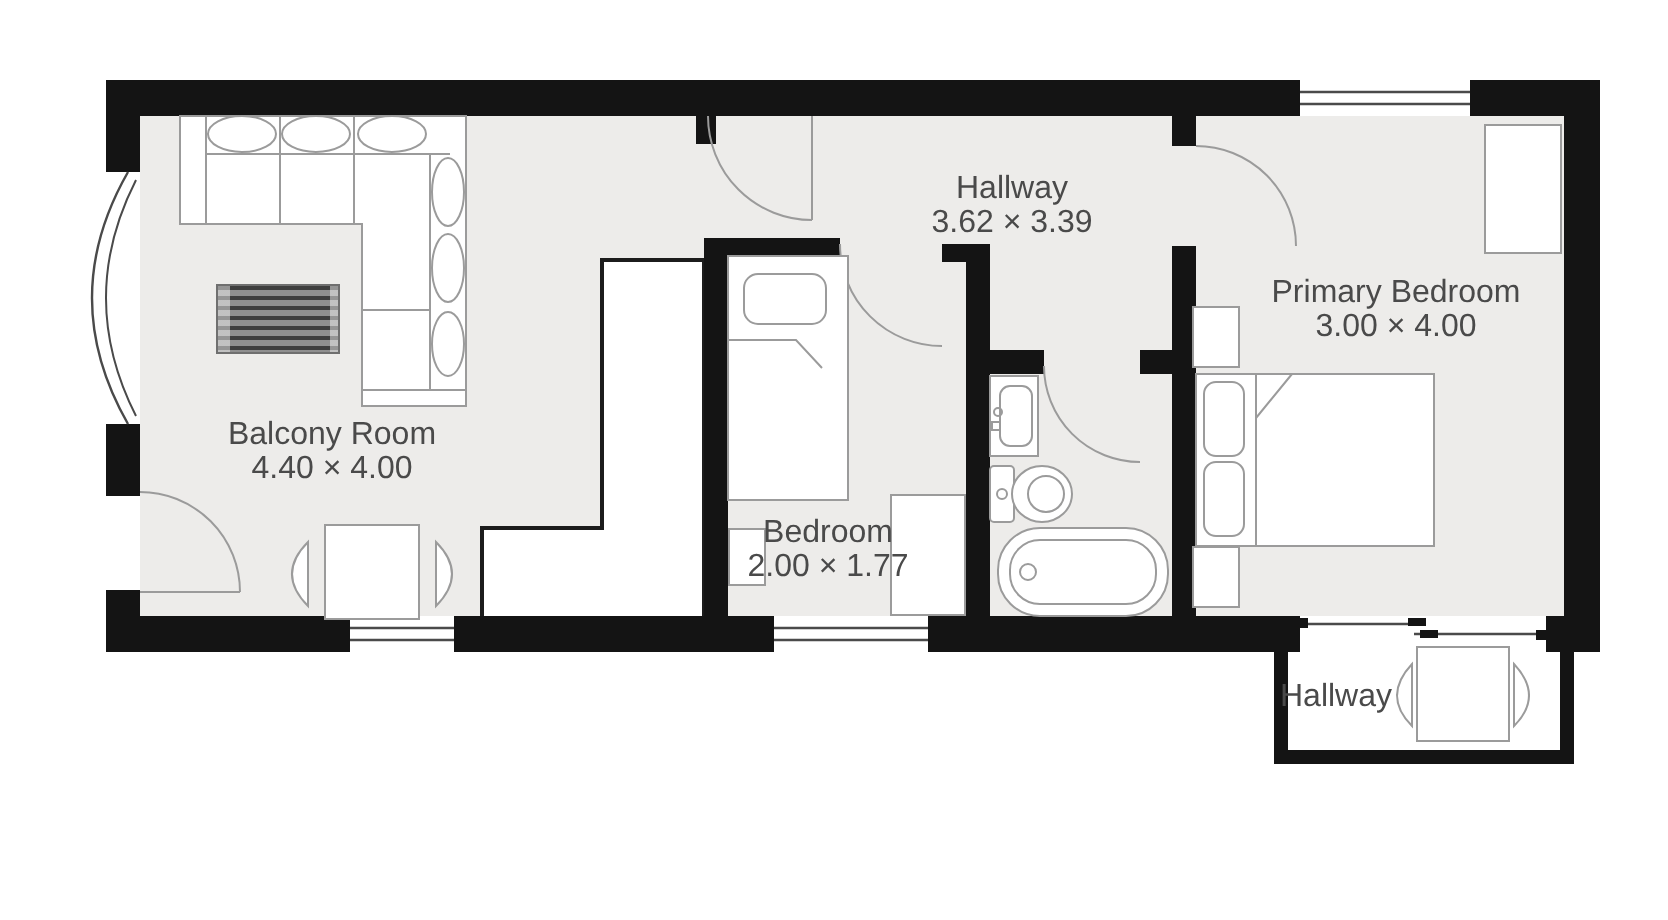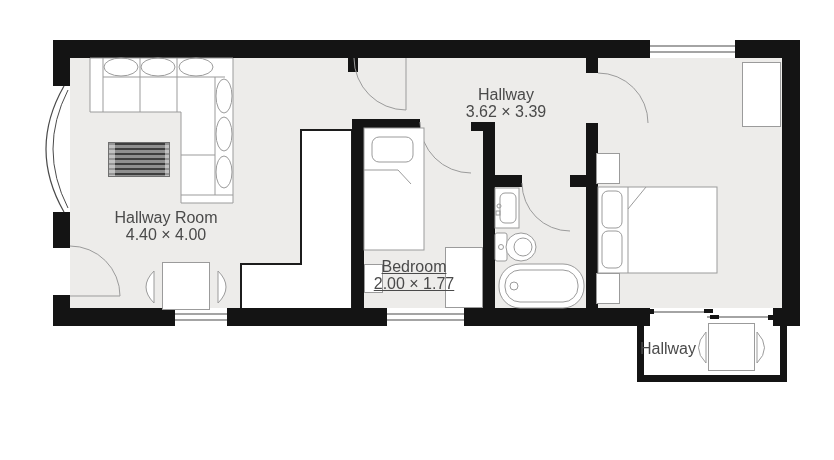--- a/index.html
+++ b/index.html
@@ -162,28 +162,32 @@
 
     <g>
       <path class="thinf" d="M 706 332 Q 691 348 706 363 Z"></path>
     </g>
     <g>
       <path class="thinf" d="M 757 332 Q 772 348 757 363 Z"></path>
     </g>
   </svg>
 
   <div class="lbl" style="left:166px;top:210px;">
-    <span>Hallway Room</span>
+    <span>Balcony Room</span>
     <span>4.40 × 4.00</span>
   </div>
   <div class="lbl" style="left:506px;top:87px;">
     <span>Hallway</span>
     <span>3.62 × 3.39</span>
   </div>
-  <div class="lbl" style="left:414px;top:259px;text-decoration:underline;">
+  <div class="lbl" style="left:414px;top:259px;">
     <span>Bedroom</span>
     <span>2.00 × 1.77</span>
+  </div>
+  <div class="lbl" style="left:698px;top:139px;">
+    <span>Primary Bedroom</span>
+    <span>3.00 × 4.00</span>
   </div>
   <div class="lbl" style="left:668px;top:341px;">
     <span>Hallway</span>
   </div>
 
 </div>
 
 </body></html>

